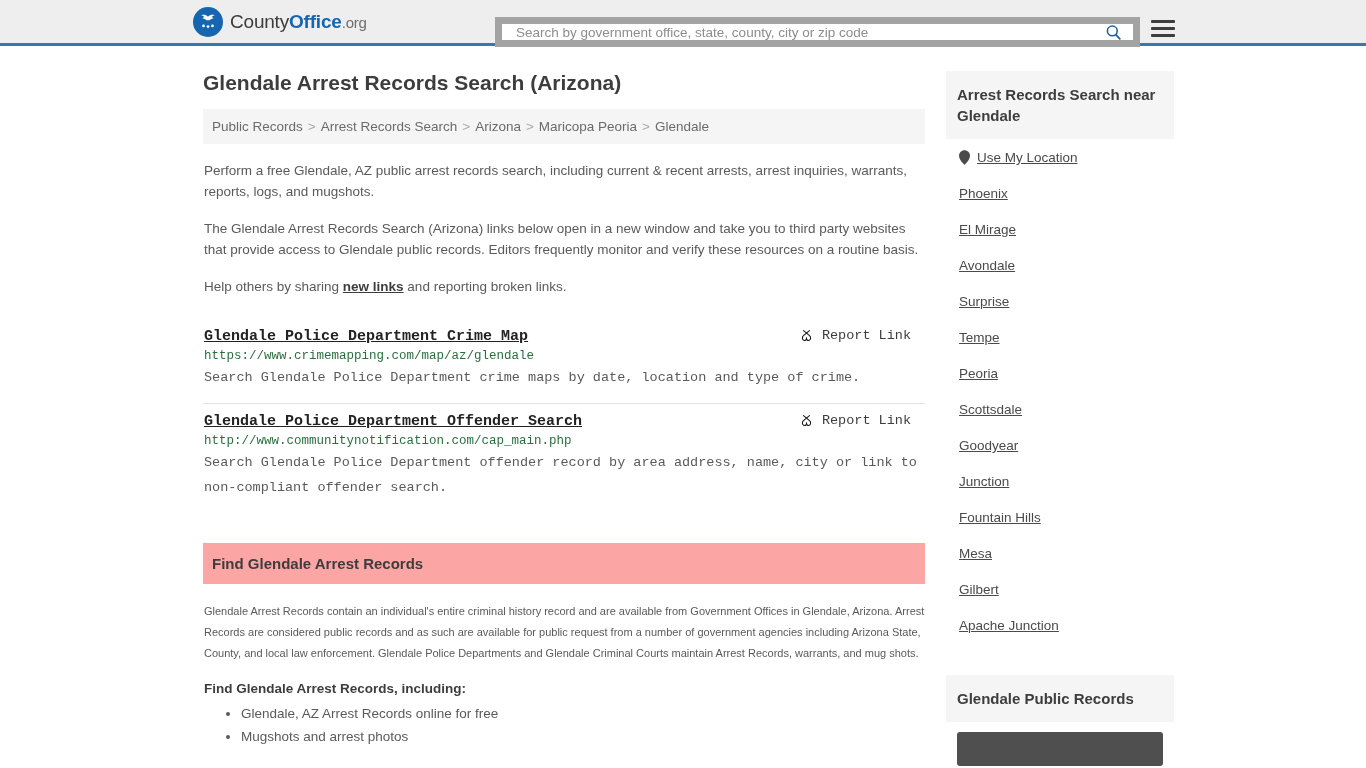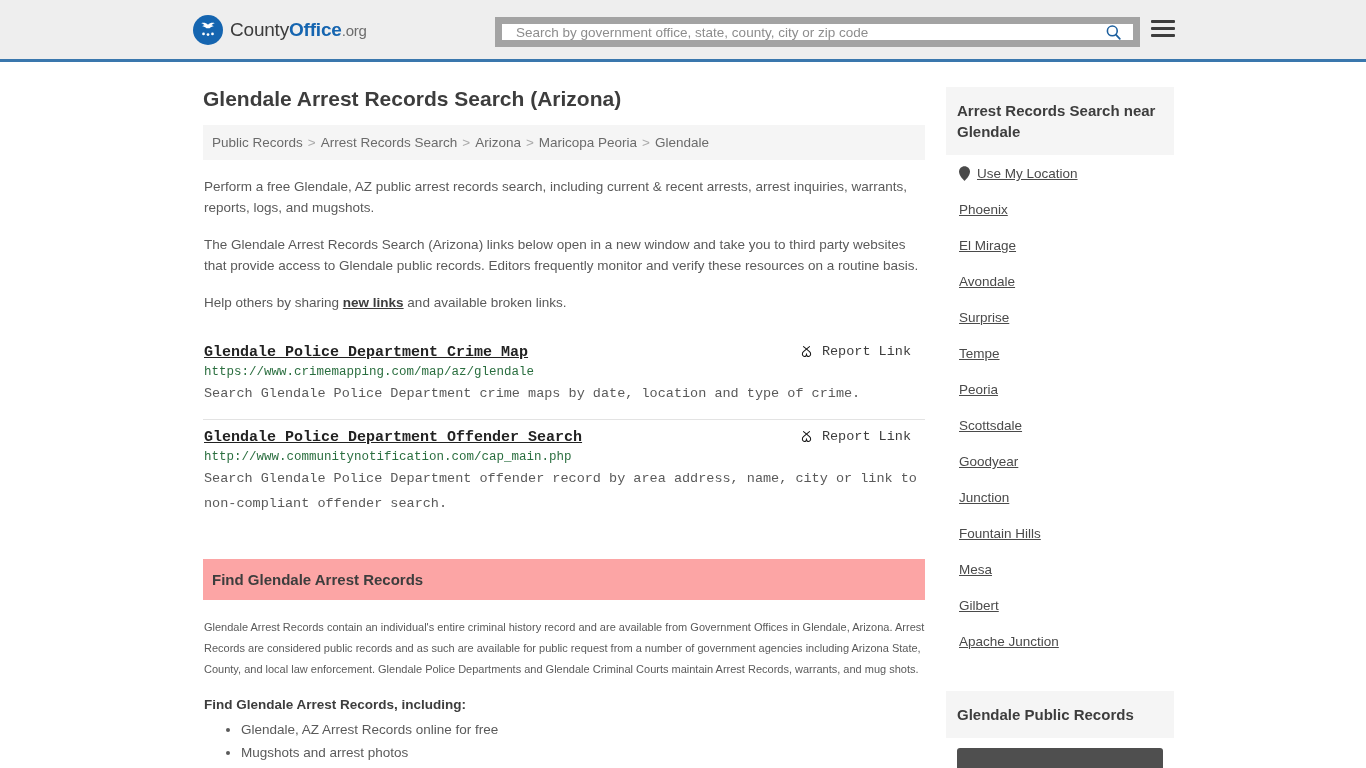--- a/index.html
+++ b/index.html
@@ -7,21 +7,21 @@
     margin: 0; padding: 0;
     width: 1366px; height: 768px;
     overflow: hidden;
     background: #ffffff;
     font-family: "Liberation Sans", sans-serif;
     color: #4a4a4a;
   }
 
   
   .site-header {
-    height: 62px;
+    height: 46px;
     background: #eeeeee;
     border-bottom: 3px solid #3a77ad;
     display: flex;
     align-items: center;
     position: relative;
   }
   .logo-wrap {
     display: flex;
     align-items: center;
     margin-left: 193px;
@@ -265,21 +265,21 @@
   <div class="main-col">
 
     <h1 class="page-title">Glendale Arrest Records Search (Arizona)</h1>
 
     <div class="breadcrumb">
       <a>Public Records</a><span class="sep">&gt;</span><a>Arrest Records Search</a><span class="sep">&gt;</span><a>Arizona</a><span class="sep">&gt;</span><a>Maricopa Peoria</a><span class="sep">&gt;</span><a>Glendale</a>
     </div>
 
     <p class="intro">Perform a free Glendale, AZ public arrest records search, including current &amp; recent arrests, arrest inquiries, warrants, reports, logs, and mugshots.</p>
     <p class="intro">The Glendale Arrest Records Search (Arizona) links below open in a new window and take you to third party websites that provide access to Glendale public records. Editors frequently monitor and verify these resources on a routine basis.</p>
-    <p class="intro"><span>Help others by sharing </span><a>new links</a><span> and available broken links.</span></p>
+    <p class="intro"><span>Help others by sharing </span><a>new links</a><span> and reporting broken links.</span></p>
 
     <div class="results">
 
       <div class="result">
         <a class="result-title">Glendale Police Department Crime Map</a>
         <div class="report-link">
           <svg width="15" height="15" viewBox="0 0 24 24">
             <path d="M4 4 L20 20 M20 4 L4 20" stroke="#1a1a1a" stroke-width="1.6" fill="none" opacity="0"></path>
             <path d="M7.2 4.2 C10.4 6.6 13.6 9.4 16.8 12.2 C19.4 14.4 19.2 18.4 16.4 19.6 C13.8 20.7 11.4 18.6 11.9 16" fill="none" stroke="#1a1a1a" stroke-width="1.7" stroke-linecap="round"></path>
             <path d="M16.8 4.2 C13.6 6.6 10.4 9.4 7.2 12.2 C4.6 14.4 4.8 18.4 7.6 19.6 C10.2 20.7 12.6 18.6 12.1 16" fill="none" stroke="#1a1a1a" stroke-width="1.7" stroke-linecap="round"></path>

